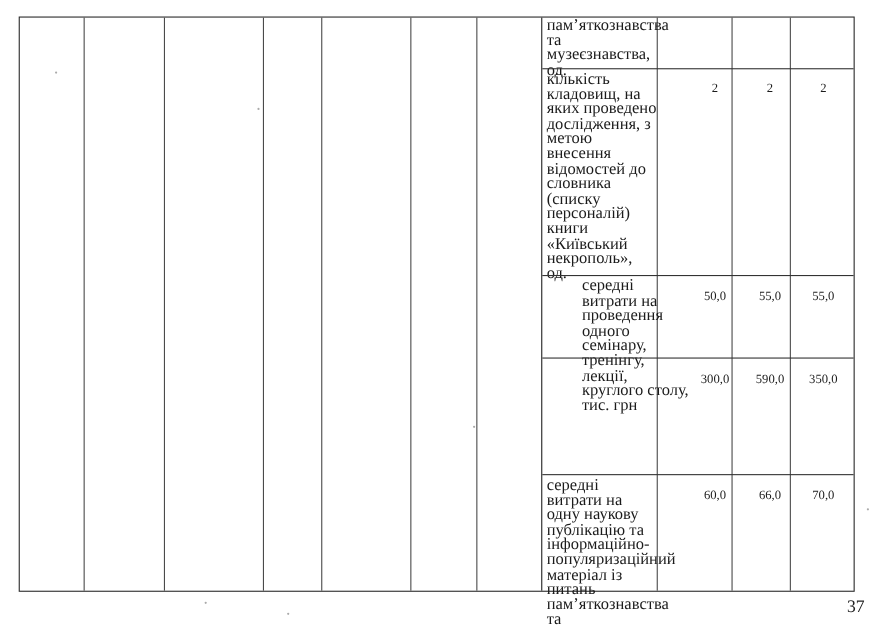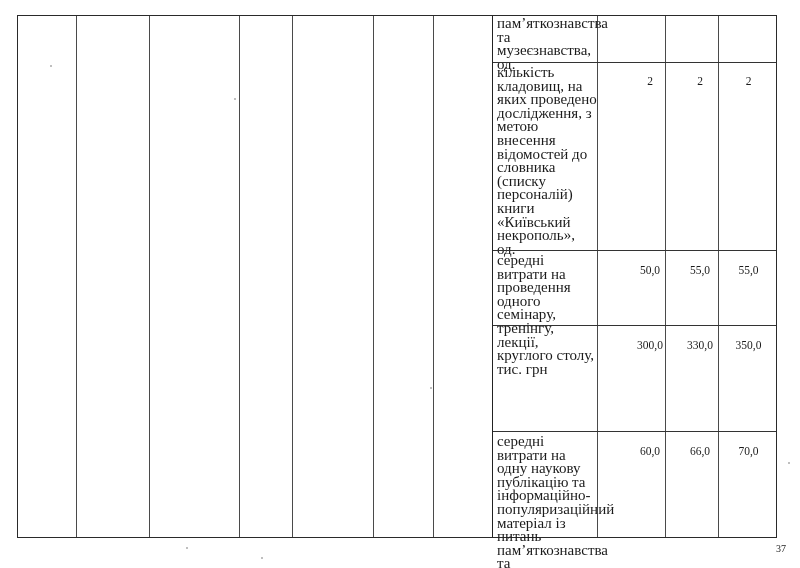--- a/index.html
+++ b/index.html
@@ -20,21 +20,21 @@
   .row.first { border-top:none; }
   .cell-text {
     position:absolute; left:4px; width:100px;
     font-size:15px; line-height:13.6px; color:#1b1b1b;
   }
   .val {
     position:absolute; font-size:11.5px; text-align:center; color:#1b1b1b;
   }
   .bold { font-weight:bold; }
   .page-num {
-    position:absolute; right:14px; top:543px; font-size:10px; color:#222;
+    position:absolute; right:14px; top:543px; font-size:16px; color:#222;
   }
   .speck { position:absolute; width:2px; height:2px; background:#aaa; border-radius:1px; }
 </style>
 </head>
 <body>
 
 <div class="table">
 
   <div class="vline" style="left:58px"></div>
   <div class="vline" style="left:131px"></div>
@@ -53,29 +53,29 @@
 
   <div class="row" style="top:46px; height:109px;">
     <div class="cell-text" style="top:3px;">кількість кладовищ, на яких  проведено дослідження, з метою внесення відомостей до словника (списку персоналій) книги «Київський некрополь», од.</div>
     <div class="val" style="left:105px; width:104px; top:12px;">2</div>
     <div class="val" style="left:173px; width:68px; top:12px;">2</div>
     <div class="val" style="left:226px; width:59px; top:12px;">2</div>
   </div>
 
 
   <div class="row" style="top:234px; height:75px;">
-    <div class="cell-text" style="top:3px;">середні витрати на проведення одного семінару, тренінгу, лекції, круглого столу, тис. грн</div>
+    <div class="cell-text" style="top:3px;margin-left:32px;">середні витрати на проведення одного семінару, тренінгу, лекції, круглого столу, тис. грн</div>
     <div class="val" style="left:105px; width:104px; top:13px;">50,0</div>
     <div class="val" style="left:173px; width:68px; top:13px;">55,0</div>
     <div class="val" style="left:226px; width:59px; top:13px;">55,0</div>
   </div>
 
   <div class="row" style="top:309px; height:106px;">
     <div class="val" style="left:105px; width:104px; top:13px;">300,0</div>
-    <div class="val" style="left:173px; width:68px; top:13px;">330,0</div>
+    <div class="val" style="left:173px; width:68px; top:13px;">590,0</div>
     <div class="val" style="left:226px; width:59px; top:13px;">350,0</div>
   </div>
 
   <div class="row" style="top:415px; height:108px;">
     <div class="cell-text" style="top:3px;">середні витрати на одну наукову публікацію та інформаційно-популяризаційний матеріал із питань пам’яткознавства та музеєзнавства, тис. грн</div>
     <div class="val" style="left:105px; width:104px; top:13px;">60,0</div>
     <div class="val" style="left:173px; width:68px; top:13px;">66,0</div>
     <div class="val" style="left:226px; width:59px; top:13px;">70,0</div>
   </div>
 </div>

